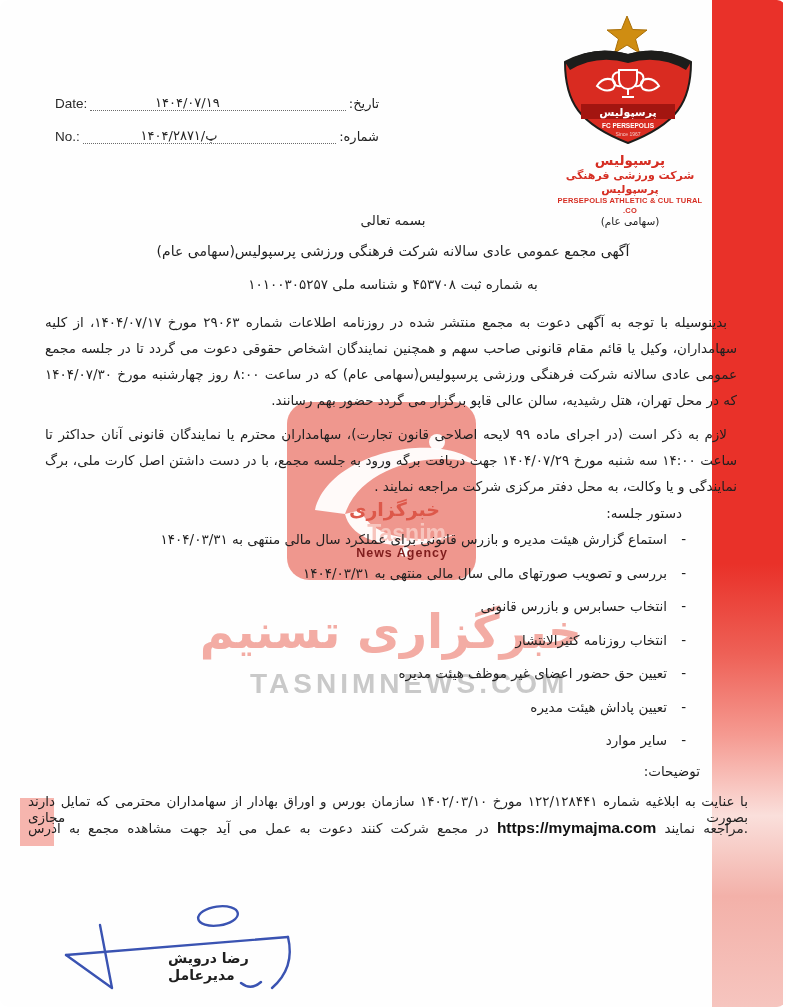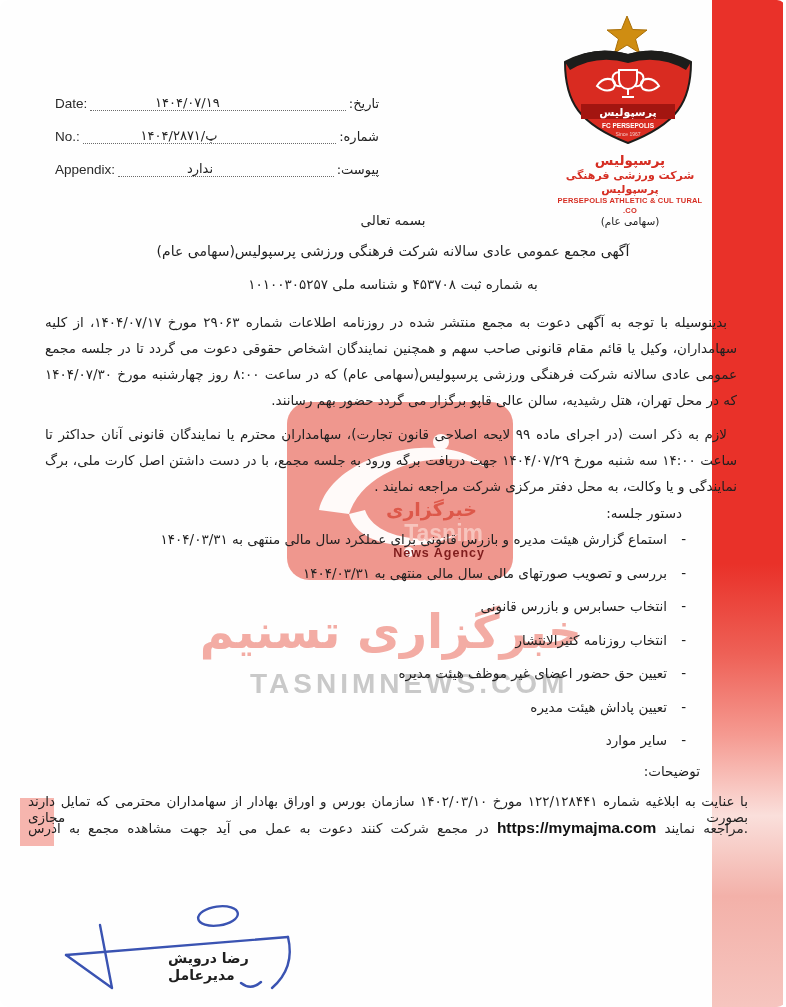--- a/index.html
+++ b/index.html
@@ -25,22 +25,22 @@
     font-size:13px;color:#222;white-space:nowrap;direction:ltr;margin-top:40px;}
   .hrow .fa{font-size:13px;color:#222;white-space:nowrap;direction:rtl;}
   
   #logo-block{position:absolute;left:551px;top:14px;width:158px;z-index:3;text-align:center;}
   #logo-caption{direction:rtl;line-height:1.25;margin-top:2px;}
   .club-fa{color:#d62e23;font-size:13.5px;font-weight:bold;}
   .club-co-fa{color:#d62e23;font-size:11px;font-weight:bold;}
   .club-co-en{color:#d62e23;font-size:7.5px;font-weight:bold;font-family:"Liberation Sans",sans-serif;letter-spacing:.2px;}
   .club-type{color:#1d1d1d;font-size:10.5px;}
   
-  #wm-square{position:absolute;left:287px;top:402px;width:226px;height:178px;
-    background:#ef978e;border-radius:22px;z-index:0;text-align:right;}
+  #wm-square{position:absolute;left:287px;top:402px;width:189px;height:178px;
+    background:#ef978e;border-radius:22px;z-index:0;}
   .wm-agency-fa{top:96px;color:#dd584a;font-size:19px;font-weight:bold;right:36px;position:absolute;}
   .wm-tasnim{top:118px;color:#f7c4bd;font-size:23px;font-weight:bold;right:30px;position:absolute;font-family:"Liberation Sans",sans-serif;}
   .wm-news{top:144px;color:#7f1d1d;font-size:12.5px;font-weight:bold;right:28px;position:absolute;
     font-family:"Liberation Sans",sans-serif;letter-spacing:1px;}
   #wm-bigtext{position:absolute;left:222px;top:604px;width:360px;z-index:0;
     direction:rtl;text-align:right;color:#f3aca4;font-size:47px;font-weight:bold;white-space:nowrap;}
   #wm-site{position:absolute;left:250px;top:668px;z-index:0;
     font-family:"Liberation Sans",sans-serif;color:#c9c9c9;font-size:28px;font-weight:bold;letter-spacing:4px;white-space:nowrap;}
   
   .fa-center{position:absolute;left:0;width:100%;text-align:center;direction:rtl;z-index:3;}
@@ -82,27 +82,20 @@
       </span>
       <span class="fa">تاریخ:</span>
     </div>
     <div class="hrow">
       <span class="en">No.:</span>
       <span class="leader">
         <span class="val">۱۴۰۴/پ/۲۸۷۱</span>
       </span>
       <span class="fa">شماره:</span>
     </div>
-    <div class="hrow">
-      <span class="en">Appendix:</span>
-      <span class="leader">
-        <span class="val">ندارد</span>
-      </span>
-      <span class="fa">پیوست:</span>
-    </div>
   </div>
 
   <div id="logo-block">
     <svg width="158" height="132" viewBox="0 0 158 132">
 
       <polygon points="76,2 81.5,15.5 96,16 84.5,25 88.5,39 76,31 63.5,39 67.5,25 56,16 70.5,15.5" fill="#cf8d12" stroke="#a96f08" stroke-width="1"></polygon>
 
       <path d="M14,48 Q44,32 77,41 Q110,32 140,48 C140,88 126,110 77,129 C28,110 14,88 14,48 Z" fill="#d92b21" stroke="#1d1d1b" stroke-width="2"></path>
 
       <path d="M14,48 Q44,30 77,40 Q110,30 140,48 L135,56 Q108,40 77,49 Q46,40 19,56 Z" fill="#1d1d1b"></path>

